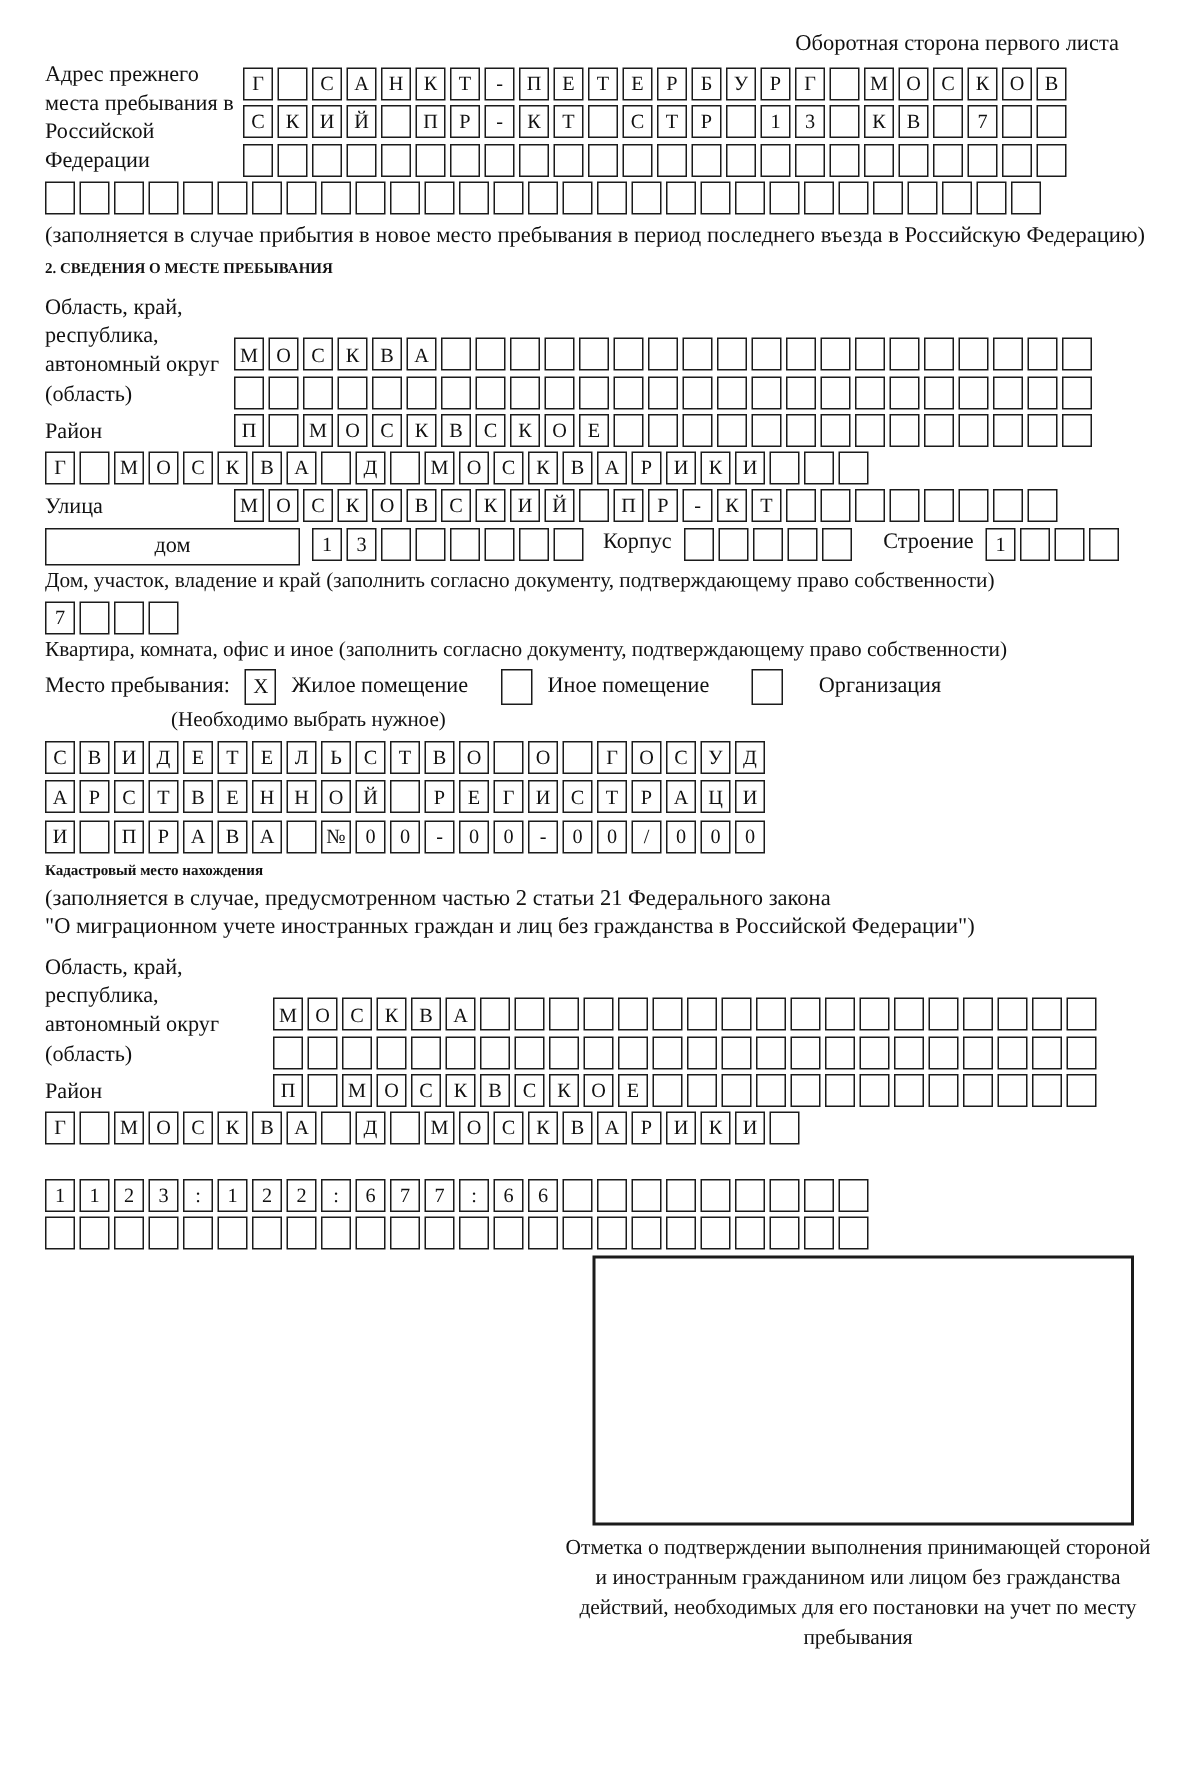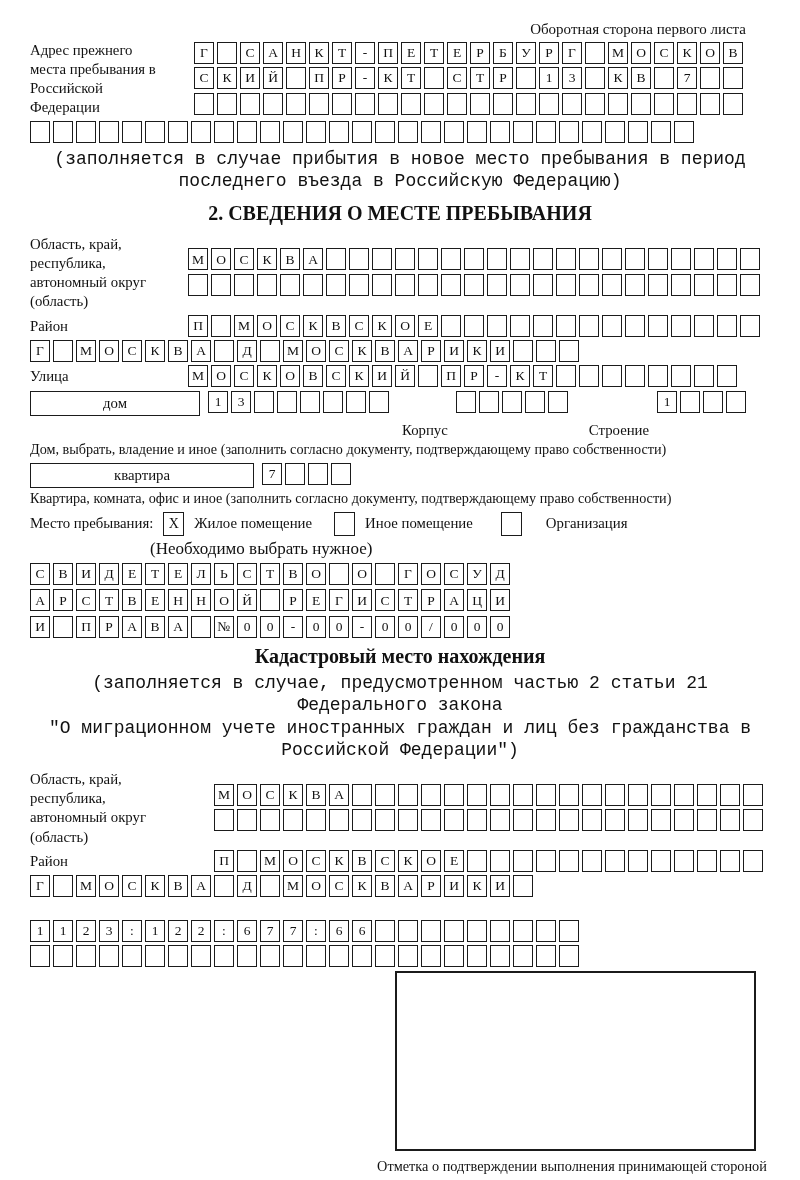--- a/index.html
+++ b/index.html
@@ -3,39 +3,39 @@
 <meta charset="utf-8">
 <style>
   html,body{margin:0;padding:0;background:#fff;}
   body{
     width:800px;height:1180px;box-sizing:border-box;
     padding:4px 30px 0 30px;overflow:hidden;
     color:#111;font-family:"Liberation Serif","DejaVu Serif",serif;
     font-size:14.8px;line-height:1.25;
   }
   .hdr{text-align:right;padding-right:24px;margin:16px 0 0;font-size:15px;}
-  .field{display:flex;align-items:center;margin-bottom:3px;gap:32px;}
+  .field{display:flex;align-items:flex-end;margin-bottom:3px;}
   .lbl{flex:none;padding-top:2px;line-height:1.3;}
   .w132{width:132px;} .w126{width:126px;} .w152{width:152px;} .w180{width:180px;} .w168{width:168px;} .w206{width:206px;}
   .rows{display:flex;flex-direction:column;gap:3.5px;}
   .strip{display:flex;flex-wrap:nowrap;}
   .cell{
     flex:none;width:18px;height:20px;border:1.7px solid #1b1b1b;margin-right:3px;
     display:flex;align-items:center;justify-content:center;
     font-size:13.5px;line-height:1;
   }
-  .note-c{text-align:center;font-size:18px;margin:5px 0 2px;font-family:Liberation Mono, monospace;}
+  .note-c{text-align:left;font-size:15px;margin:5px 0 2px;}
   .note-l{font-size:14.2px;margin:2px 0 4px;}
-  .sec-title{text-align:center;font-weight:bold;font-size:20px;margin:8px 0 7px;}
+  .sec-title{font-weight:bold;font-size:10px;margin:8px 0 7px;}
   .inline-row{display:flex;align-items:flex-start;margin:4px 0 2px;}
   .typebox{flex:none;border:1.7px solid #1b1b1b;height:23px;display:flex;align-items:center;justify-content:center;margin-right:8px;}
   .dom-box{width:168px;} .kv-box{width:222px;}
-  .small-gap{margin-left:10px;margin-right:8px;margin-top:30px;}
+  .small-gap{margin-left:10px;margin-right:8px;}
   .chk{flex:none;width:19px;height:22px;border:1.7px solid #1b1b1b;display:flex;align-items:center;justify-content:center;font-size:14px;margin:0 10px;}
-  .chk-note{font-size:17px;margin:2px 0 4px 120px;}
+  .chk-note{font-size:14px;margin:2px 0 4px 84px;}
   .stamp{width:357px;height:176px;border:2px solid #1b1b1b;margin-left:365px;margin-top:4px;background:#fff;}
   .stamp-cap{width:400px;margin-left:342px;text-align:center;font-size:14.3px;margin-top:5px;line-height:1.4;}
   .cb-label{padding-top:2px;}
 </style>
 </head>
 <body>
 
 <div class="hdr">Оборотная сторона первого листа</div>
 
 <div class="field">
@@ -327,24 +327,23 @@
       <span class="cell"></span>
     </div>
   <div class="small-gap" style="margin-left:18px;">Строение</div>
   <div class="strip">
       <span class="cell">1</span>
       <span class="cell"></span>
       <span class="cell"></span>
       <span class="cell"></span>
     </div>
 </div>
-<div class="note-l">Дом, выбрать, владение и иное (заполнить согласно документу, подтверждающему право собственности)</div>
+<div class="note-l">Дом, участок, владение и край (заполнить согласно документу, подтверждающему право собственности)</div>
 
 <div class="inline-row">
-  <div class="typebox kv-box">квартира</div>
   <div class="strip">
       <span class="cell">7</span>
       <span class="cell"></span>
       <span class="cell"></span>
       <span class="cell"></span>
     </div>
 </div>
 <div class="note-l">Квартира, комната, офис и иное (заполнить согласно документу, подтверждающему право собственности)</div>
 
 <div class="inline-row">

